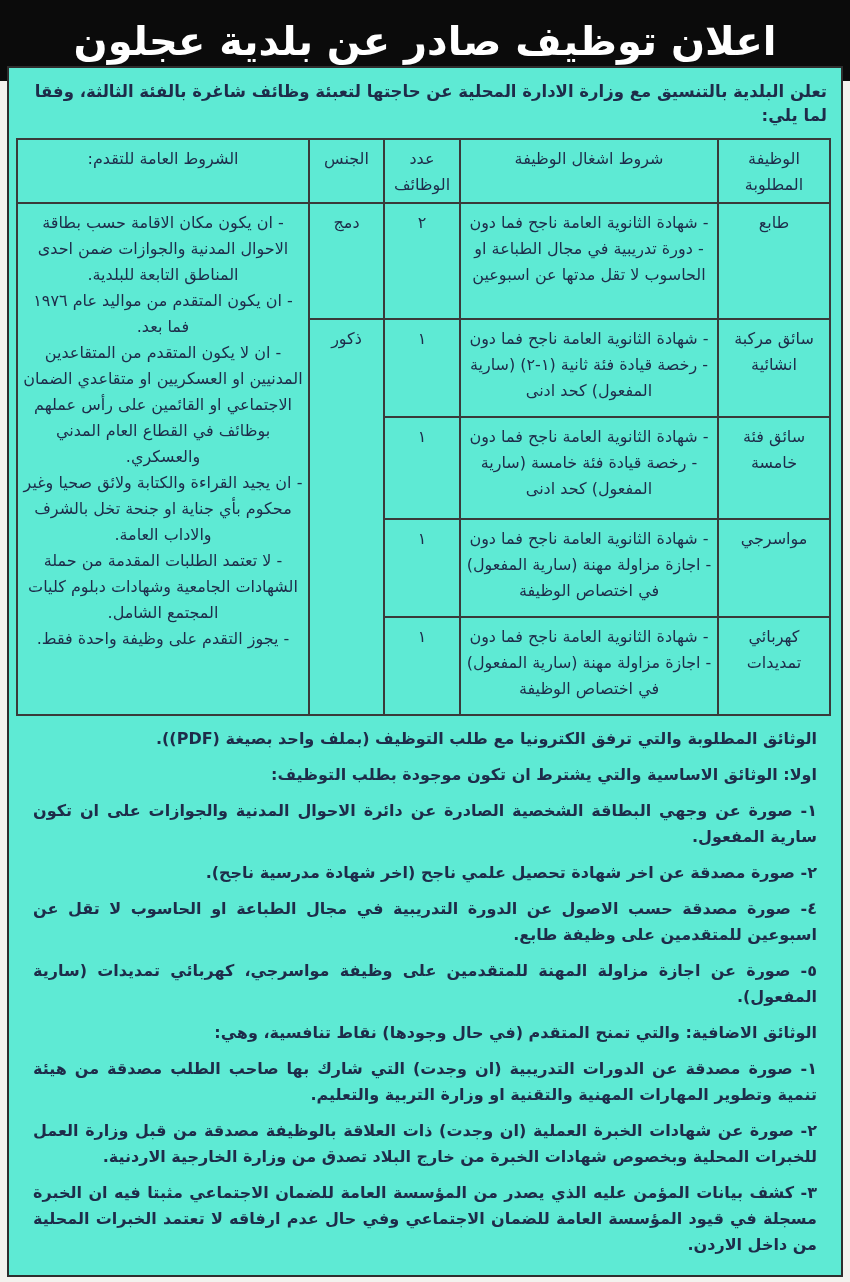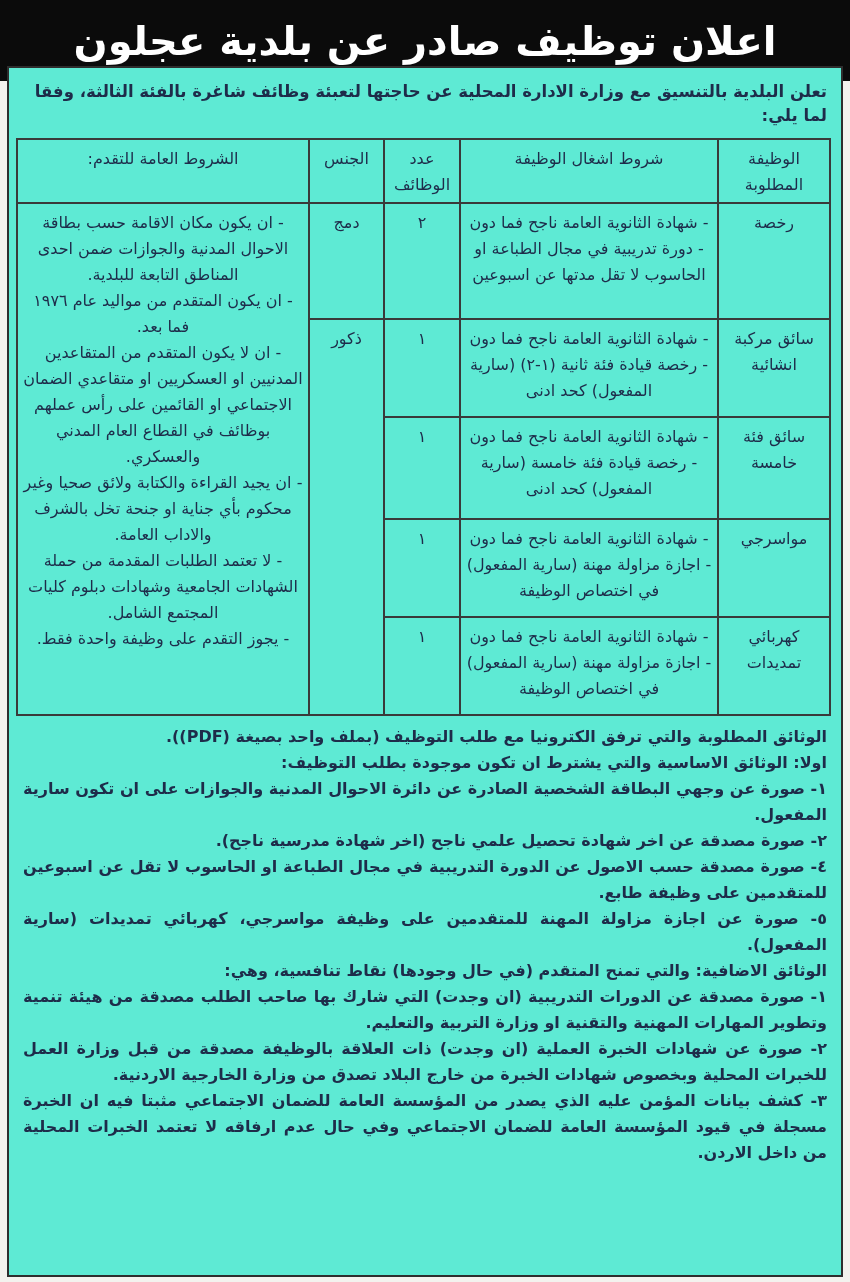--- a/index.html
+++ b/index.html
@@ -62,21 +62,21 @@
   tr.r4 td{height:86px;}
   tr.r5 td{height:86px;}
   td.general-cell{vertical-align:top;padding-top:16px;}
   td.general-cell div{margin:0;}
   .paras{
     margin:8px 4px 0 4px;
     font-size:16px;
     line-height:26px;
   }
   .paras p{
-    margin:0;
+    margin:10px;
     text-align:justify;
   }
 </style>
 </head>
 <body>
 
 <header class="banner">
   <h1>اعلان توظيف صادر عن بلدية عجلون</h1>
 </header>
 
@@ -95,21 +95,21 @@
     <tbody>
         <tr>
       <th>الوظيفة المطلوبة</th>
       <th>شروط اشغال الوظيفة</th>
       <th>عدد الوظائف</th>
       <th>الجنس</th>
       <th>الشروط العامة للتقدم:</th>
     </tr>
 
     <tr class="r1">
-      <td class="pad-top">رخصة</td>
+      <td class="pad-top">طابع</td>
       <td class="pad-top">
         <div>- شهادة الثانوية العامة ناجح فما دون</div>
         <div>- دورة تدريبية في مجال الطباعة او الحاسوب لا تقل مدتها عن اسبوعين</div>
       </td>
       <td class="pad-top">٢</td>
       <td class="pad-top">دمج</td>
       <td class="general-cell" rowspan="5">
         <div>- ان يكون مكان الاقامة حسب بطاقة الاحوال المدنية والجوازات ضمن احدى المناطق التابعة للبلدية.</div>
         <div>- ان يكون المتقدم من مواليد عام ١٩٧٦ فما بعد.</div>
         <div>- ان لا يكون المتقدم من المتقاعدين المدنيين او العسكريين او متقاعدي الضمان الاجتماعي او القائمين على رأس عملهم بوظائف في القطاع العام المدني والعسكري.</div>

